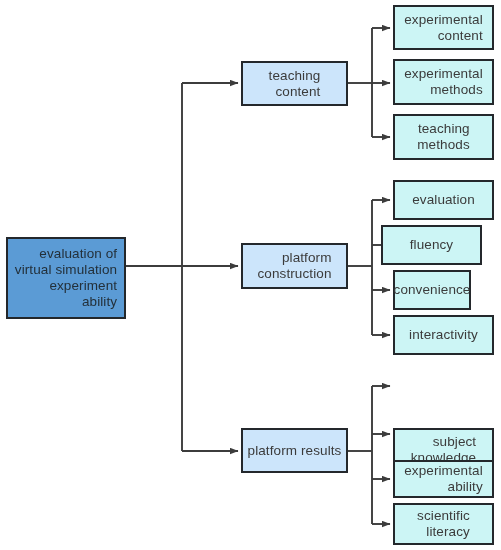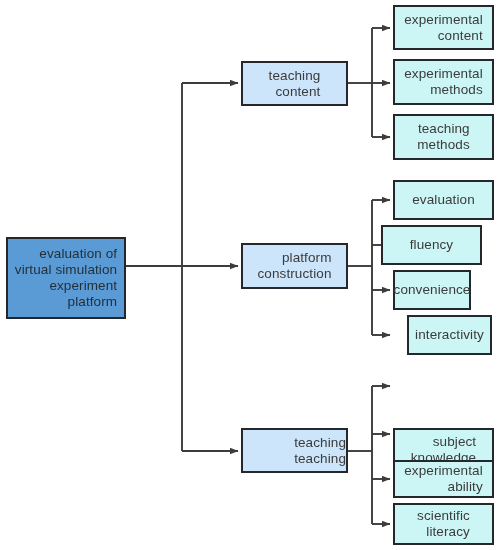--- a/index.html
+++ b/index.html
@@ -97,39 +97,39 @@
       <path d="M372,386 L390,386" marker-end="url(#arrow)"></path>
       <path d="M372,434 L390,434" marker-end="url(#arrow)"></path>
       <path d="M372,479 L390,479" marker-end="url(#arrow)"></path>
       <path d="M372,524 L390,524" marker-end="url(#arrow)"></path>
     </g>
   </svg>
 
   <div class="node root" style="left: 6px; top: 237px; width: 120px; height: 82px;">evaluation of
 virtual simulation
 experiment
-platform</div>
+ability</div>
 
   <div class="node level1" style="left: 241px; top: 61px; width: 107px; height: 45px;">teaching
 content</div>
   <div class="node level1" style="left: 241px; top: 243px; width: 107px; height: 46px;">platform
 construction</div>
-  <div class="node level1" style="left: 241px; top: 428px; width: 107px; height: 45px;">teaching teaching</div>
+  <div class="node level1" style="left: 241px; top: 428px; width: 107px; height: 45px;">platform results</div>
 
   <div class="node leaf" style="left: 393px; top: 5px; width: 101px; height: 45px;">experimental
 content</div>
   <div class="node leaf" style="left: 393px; top: 59px; width: 101px; height: 46px;">experimental
 methods</div>
   <div class="node leaf" style="left: 393px; top: 114px; width: 101px; height: 46px;">teaching
 methods</div>
 
   <div class="node leaf" style="left: 393px; top: 180px; width: 101px; height: 40px;">evaluation</div>
   <div class="node leaf" style="left: 381px; top: 225px; width: 101px; height: 40px;">fluency</div>
   <div class="node leaf" style="left: 393px; top: 270px; width: 78px; height: 40px;">convenience</div>
-  <div class="node leaf" style="left: 407px; top: 315px; width: 85px; height: 40px;">interactivity</div>
+  <div class="node leaf" style="left: 393px; top: 315px; width: 101px; height: 40px;">interactivity</div>
 
   <div class="node leaf" style="left: 393px; top: 412px; width: 101px; height: 44px; margin-top: 16px;">subject
 knowledge</div>
   <div class="node leaf" style="left: 393px; top: 460px; width: 101px; height: 38px;">experimental
 ability</div>
   <div class="node leaf" style="left: 393px; top: 503px; width: 101px; height: 42px;">scientific
 literacy</div>
 
 </div>
 

